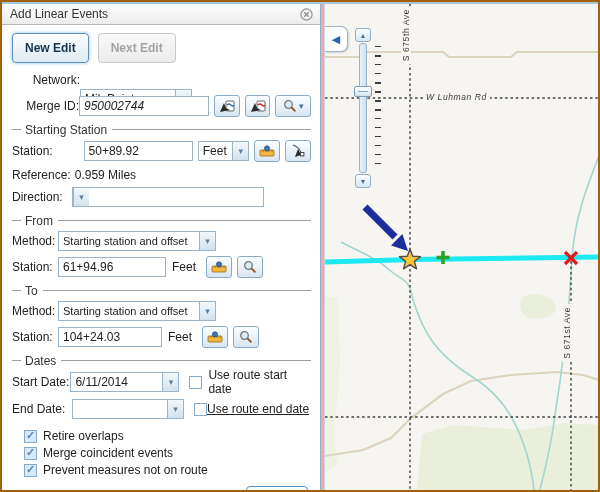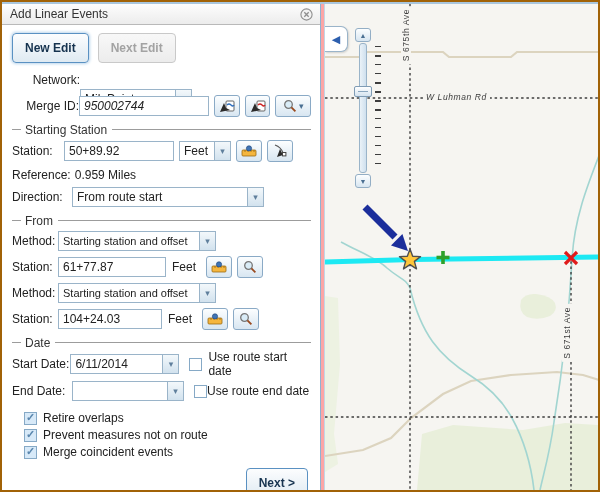--- a/index.html
+++ b/index.html
@@ -140,21 +140,21 @@
       </div>
 
       <div class="sect">
         <span class="dash"></span>
         <span>Starting Station</span>
         <span class="line"></span>
       </div>
 
       <div class="row" style="height:22px;">
         <span class="lbl w52">Station:</span>
-        <div class="input" style="width:110px;">
+        <div class="input" style="width:110px;margin-left:20px;">
           <span>50+89.92</span>
         </div>
         <div class="combo" style="width:52px; margin-left:5px;">
           <span class="val">Feet</span>
           <span class="arr">▾</span>
         </div>
         <div class="ibtn">
           <svg width="16" height="13" viewBox="0 0 16 13">
             <rect x="1" y="5" width="14" height="6" rx="1" fill="#f5b63e" stroke="#9a6b12" stroke-width="0.8"></rect>
             <path d="M4 5 v2 M7 5 v2 M10 5 v2 M13 5 v2" stroke="#9a6b12" stroke-width="0.8"></path>
@@ -171,21 +171,20 @@
       </div>
 
       <div class="ref-row">
         <span>Reference:</span>
         <span>0.959 Miles</span>
       </div>
 
       <div class="row" style="height:22px;">
         <span class="lbl w60">Direction:</span>
         <div class="combo" style="width:192px;">
-          <span class="val">From route start</span>
           <span class="arr">▾</span>
         </div>
       </div>
 
       <div class="sect">
         <span class="dash"></span>
         <span>From</span>
         <span class="line"></span>
       </div>
 
@@ -193,38 +192,43 @@
         <span class="lbl w46">Method:</span>
         <div class="combo fs11" style="width:158px;">
           <span class="val">Starting station and offset</span>
           <span class="arr">▾</span>
         </div>
       </div>
 
       <div class="row" style="height:22px;">
         <span class="lbl w46">Station:</span>
         <div class="input" style="width:108px;">
-          <span>61+77.87</span>
+          <span>61+94.96</span>
         </div>
         <span style="margin-left:6px;">Feet</span>
         <div class="ibtn" style="margin-left:10px;">
           <svg width="16" height="13" viewBox="0 0 16 13">
             <rect x="1" y="5" width="14" height="6" rx="1" fill="#f5b63e" stroke="#9a6b12" stroke-width="0.8"></rect>
             <path d="M4 5 v2 M7 5 v2 M10 5 v2 M13 5 v2" stroke="#9a6b12" stroke-width="0.8"></path>
             <circle cx="8" cy="3.4" r="2.6" fill="#3f74b5" stroke="#244b7e" stroke-width="0.7"></circle>
           </svg>
         </div>
         <div class="ibtn">
           <svg width="14" height="14" viewBox="0 0 14 14">
             <circle cx="5.5" cy="5.5" r="3.8" fill="#d9ecf7" stroke="#777" stroke-width="1.3"></circle>
             <line x1="8.4" y1="8.4" x2="12.4" y2="12.4" stroke="#9a4a1f" stroke-width="1.8"></line>
           </svg>
         </div>
       </div>
 
+      <div class="sect">
+        <span class="dash"></span>
+        <span>To</span>
+        <span class="line"></span>
+      </div>
 
       <div class="row">
         <span class="lbl w46">Method:</span>
         <div class="combo fs11" style="width:158px;">
           <span class="val">Starting station and offset</span>
           <span class="arr">▾</span>
         </div>
       </div>
 
       <div class="row" style="height:22px;">
@@ -243,56 +247,56 @@
         <div class="ibtn">
           <svg width="14" height="14" viewBox="0 0 14 14">
             <circle cx="5.5" cy="5.5" r="3.8" fill="#d9ecf7" stroke="#777" stroke-width="1.3"></circle>
             <line x1="8.4" y1="8.4" x2="12.4" y2="12.4" stroke="#9a4a1f" stroke-width="1.8"></line>
           </svg>
         </div>
       </div>
 
       <div class="sect">
         <span class="dash"></span>
-        <span>Date</span>
+        <span>Dates</span>
         <span class="line"></span>
       </div>
 
       <div class="row" style="height:22px;">
         <span class="lbl w60">Start Date:</span>
         <div class="combo" style="width:112px;">
           <span class="val">6/11/2014</span>
           <span class="arr">▾</span>
         </div>
         <span class="cb" style="margin-left:10px;"></span>
         <span style="margin-left:6px;">Use route start date</span>
       </div>
 
       <div class="row" style="height:22px;">
         <span class="lbl w60">End Date:</span>
         <div class="combo" style="width:112px;">
           <span class="val"></span>
           <span class="arr">▾</span>
         </div>
         <span class="cb" style="margin-left:10px;"></span>
-        <span style="margin-left:0;">Use route end date</span>
+        <span style="margin-left:0;text-decoration:underline;">Use route end date</span>
       </div>
 
       <div style="margin-top:8px;">
         <div class="opt-row">
           <span class="cb checked"></span>
           <span>Retire overlaps</span>
         </div>
         <div class="opt-row">
           <span class="cb checked"></span>
-          <span>Prevent measures not on route</span>
+          <span>Merge coincident events</span>
         </div>
         <div class="opt-row">
           <span class="cb checked"></span>
-          <span>Merge coincident events</span>
+          <span>Prevent measures not on route</span>
         </div>
       </div>
 
       <div class="next-row">
         <div class="btn btn-primary" style="box-shadow:none;">Next &gt;</div>
       </div>
 
     </div>
   </div>
 

